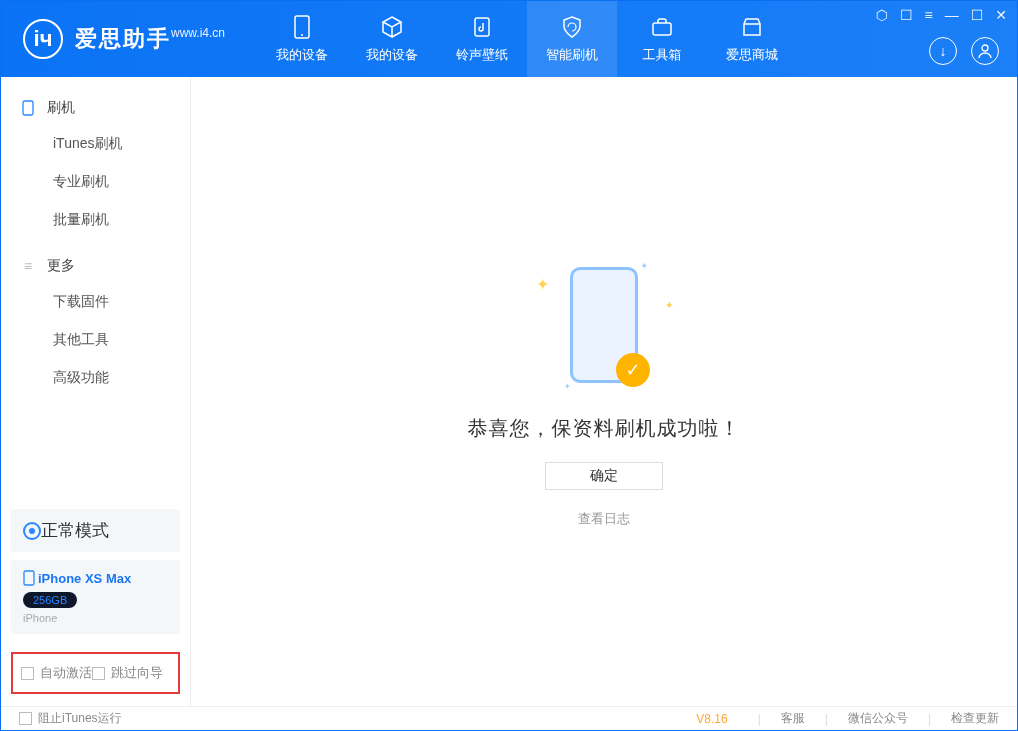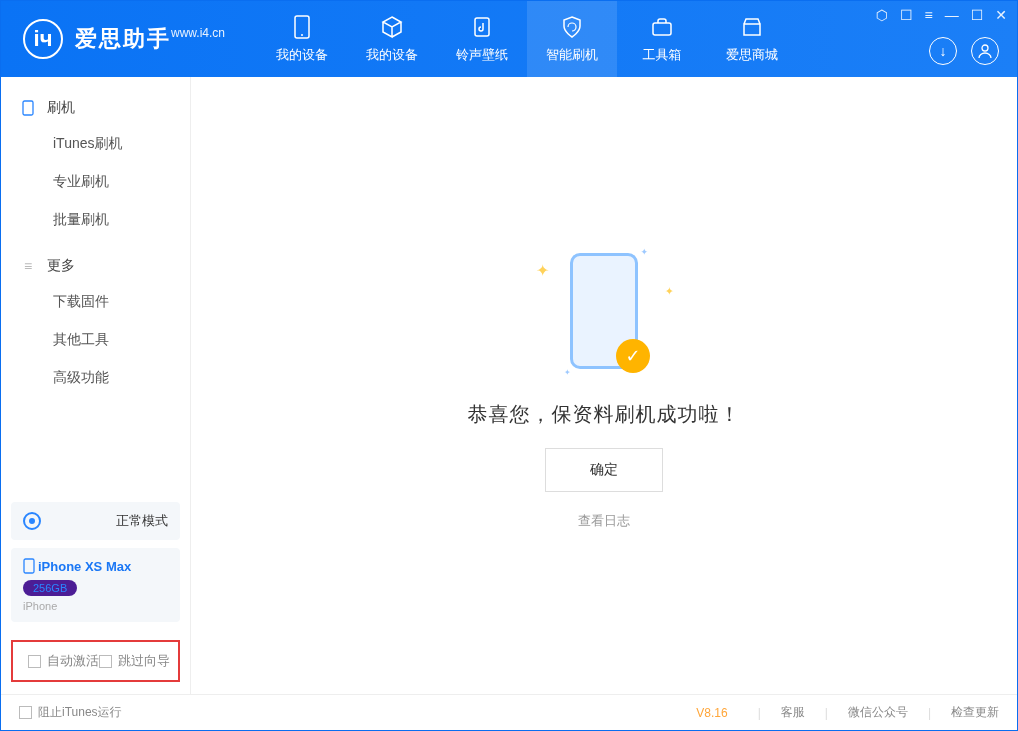--- a/index.html
+++ b/index.html
@@ -19,44 +19,44 @@
 .win-controls span { font-size: 14px; cursor: pointer; opacity: 0.9; }
 .header-right-icons { position: absolute; bottom: 12px; right: 18px; display: flex; gap: 14px; }
 .circle-btn { width: 28px; height: 28px; border: 1.5px solid #fff; border-radius: 50%; display: flex; align-items: center; justify-content: center; cursor: pointer; font-size: 14px; }
 .body { flex: 1; display: flex; min-height: 0; }
 .sidebar { width: 190px; border-right: 1px solid #eee; display: flex; flex-direction: column; font-size: 14px; color: #333; }
 .nav { flex: 1; overflow: auto; padding-top: 14px; }
 .nav-section { padding: 8px 20px; display: flex; align-items: center; gap: 12px; color: #444; font-weight: 500; }
 .nav-section .sec-icon { width: 14px; height: 14px; display: inline-flex; align-items: center; justify-content: center; }
 .nav-item { padding: 10px 20px 10px 52px; cursor: pointer; color: #555; }
 .nav-item.active { color: #1a77f5; }
-.device-mode { margin: 8px 10px; background: #f4f7fa; border-radius: 4px; padding: 10px 12px; display: flex; align-items: center; gap: 8px; font-size: 13px; color: #333; justify-content: space-between; }
+.device-mode { margin: 8px 10px; background: #f4f7fa; border-radius: 4px; padding: 10px 12px; display: flex; align-items: center; font-size: 17px; color: #333; }
 .mode-dot { width: 18px; height: 18px; border: 2px solid #2a86ff; border-radius: 50%; position: relative; }
 .mode-dot::after { content: ""; position: absolute; width: 6px; height: 6px; background: #2a86ff; border-radius: 50%; top: 4px; left: 4px; }
 .device-card { margin: 0 10px 10px; background: #f4f7fa; border-radius: 4px; padding: 10px 12px; font-size: 13px; }
 .device-card .model { color: #1a77f5; font-weight: 600; display: flex; align-items: center; gap: 3px; }
-.storage-badge { display: inline-block; background: #4c1d95; color: #2a86ff; font-size: 11px; padding: 2px 10px; border-radius: 10px; margin-top: 6px; }
+.storage-badge { display: inline-block; background: #0f172a; color: #2a86ff; font-size: 11px; padding: 2px 10px; border-radius: 10px; margin-top: 6px; }
 .device-sub { color: #aaa; font-size: 11px; margin-top: 4px; }
-.options-box { margin: 8px 10px 12px; border: 2px solid #e43b3b; padding: 10px 8px; display: flex; font-size: 13px; color: #888; justify-content: flex-end; }
+.options-box { margin: 8px 10px 12px; border: 2px solid #e43b3b; padding: 10px 8px; display: flex; font-size: 13px; color: #888; }
 .chk { display: flex; align-items: center; gap: 6px; cursor: pointer; }
 .chk-box { width: 13px; height: 13px; border: 1px solid #bbb; }
 .main { flex: 1; display: flex; align-items: center; justify-content: center; position: relative; }
 .result { display: flex; flex-direction: column; align-items: center; gap: 20px; }
 .phone-illus { position: relative; width: 160px; height: 140px; display: flex; align-items: center; justify-content: center; }
 .phone-body { width: 68px; height: 116px; border: 3px solid #8ec3ff; border-radius: 10px; background: #eaf3ff; position: relative; }
 .check-badge { position: absolute; right: 34px; bottom: 8px; width: 34px; height: 34px; background: #ffb400; border-radius: 50%; display: flex; align-items: center; justify-content: center; color: #fff; font-size: 18px; }
 .spark { position: absolute; color: #ffd25a; font-size: 16px; }
 .spark.s1 { left: 12px; top: 20px; }
 .spark.s2 { right: 10px; top: 44px; font-size: 11px; }
 .spark.s3 { right: 36px; top: 6px; font-size: 9px; color: #9dc9ff; }
 .spark.s4 { left: 40px; bottom: 4px; font-size: 8px; color: #9dc9ff; }
 .result-text { font-size: 20px; color: #333; letter-spacing: 1px; }
-.ok-btn { border: 1px solid #ddd; background: #fff; padding: 12px 44px; font-size: 14px; color: #333; cursor: pointer; }
+.ok-btn { border: 1px solid #ddd; background: #fff; padding: 4px 44px; font-size: 14px; color: #333; cursor: pointer; }
 .log-link { color: #999; font-size: 13px; cursor: pointer; }
-.footer { height: 36px; border-top: 1px solid #eee; display: flex; align-items: center; font-size: 12px; color: #888; padding: 0 18px; }
+.footer { height: 24px; border-top: 1px solid #eee; display: flex; align-items: center; font-size: 12px; color: #888; padding: 0 18px; }
 .footer-left { display: flex; align-items: center; gap: 6px; }
 .footer-right { margin-left: auto; display: flex; align-items: center; gap: 20px; }
 .footer-right .sep { color: #ddd; }
 .footer-right a { color: #888; cursor: pointer; }
 .version { color: #ffa63a; margin-right: 10px; }
 </style>
 </head>
 <body>
 
 <div class="window">

